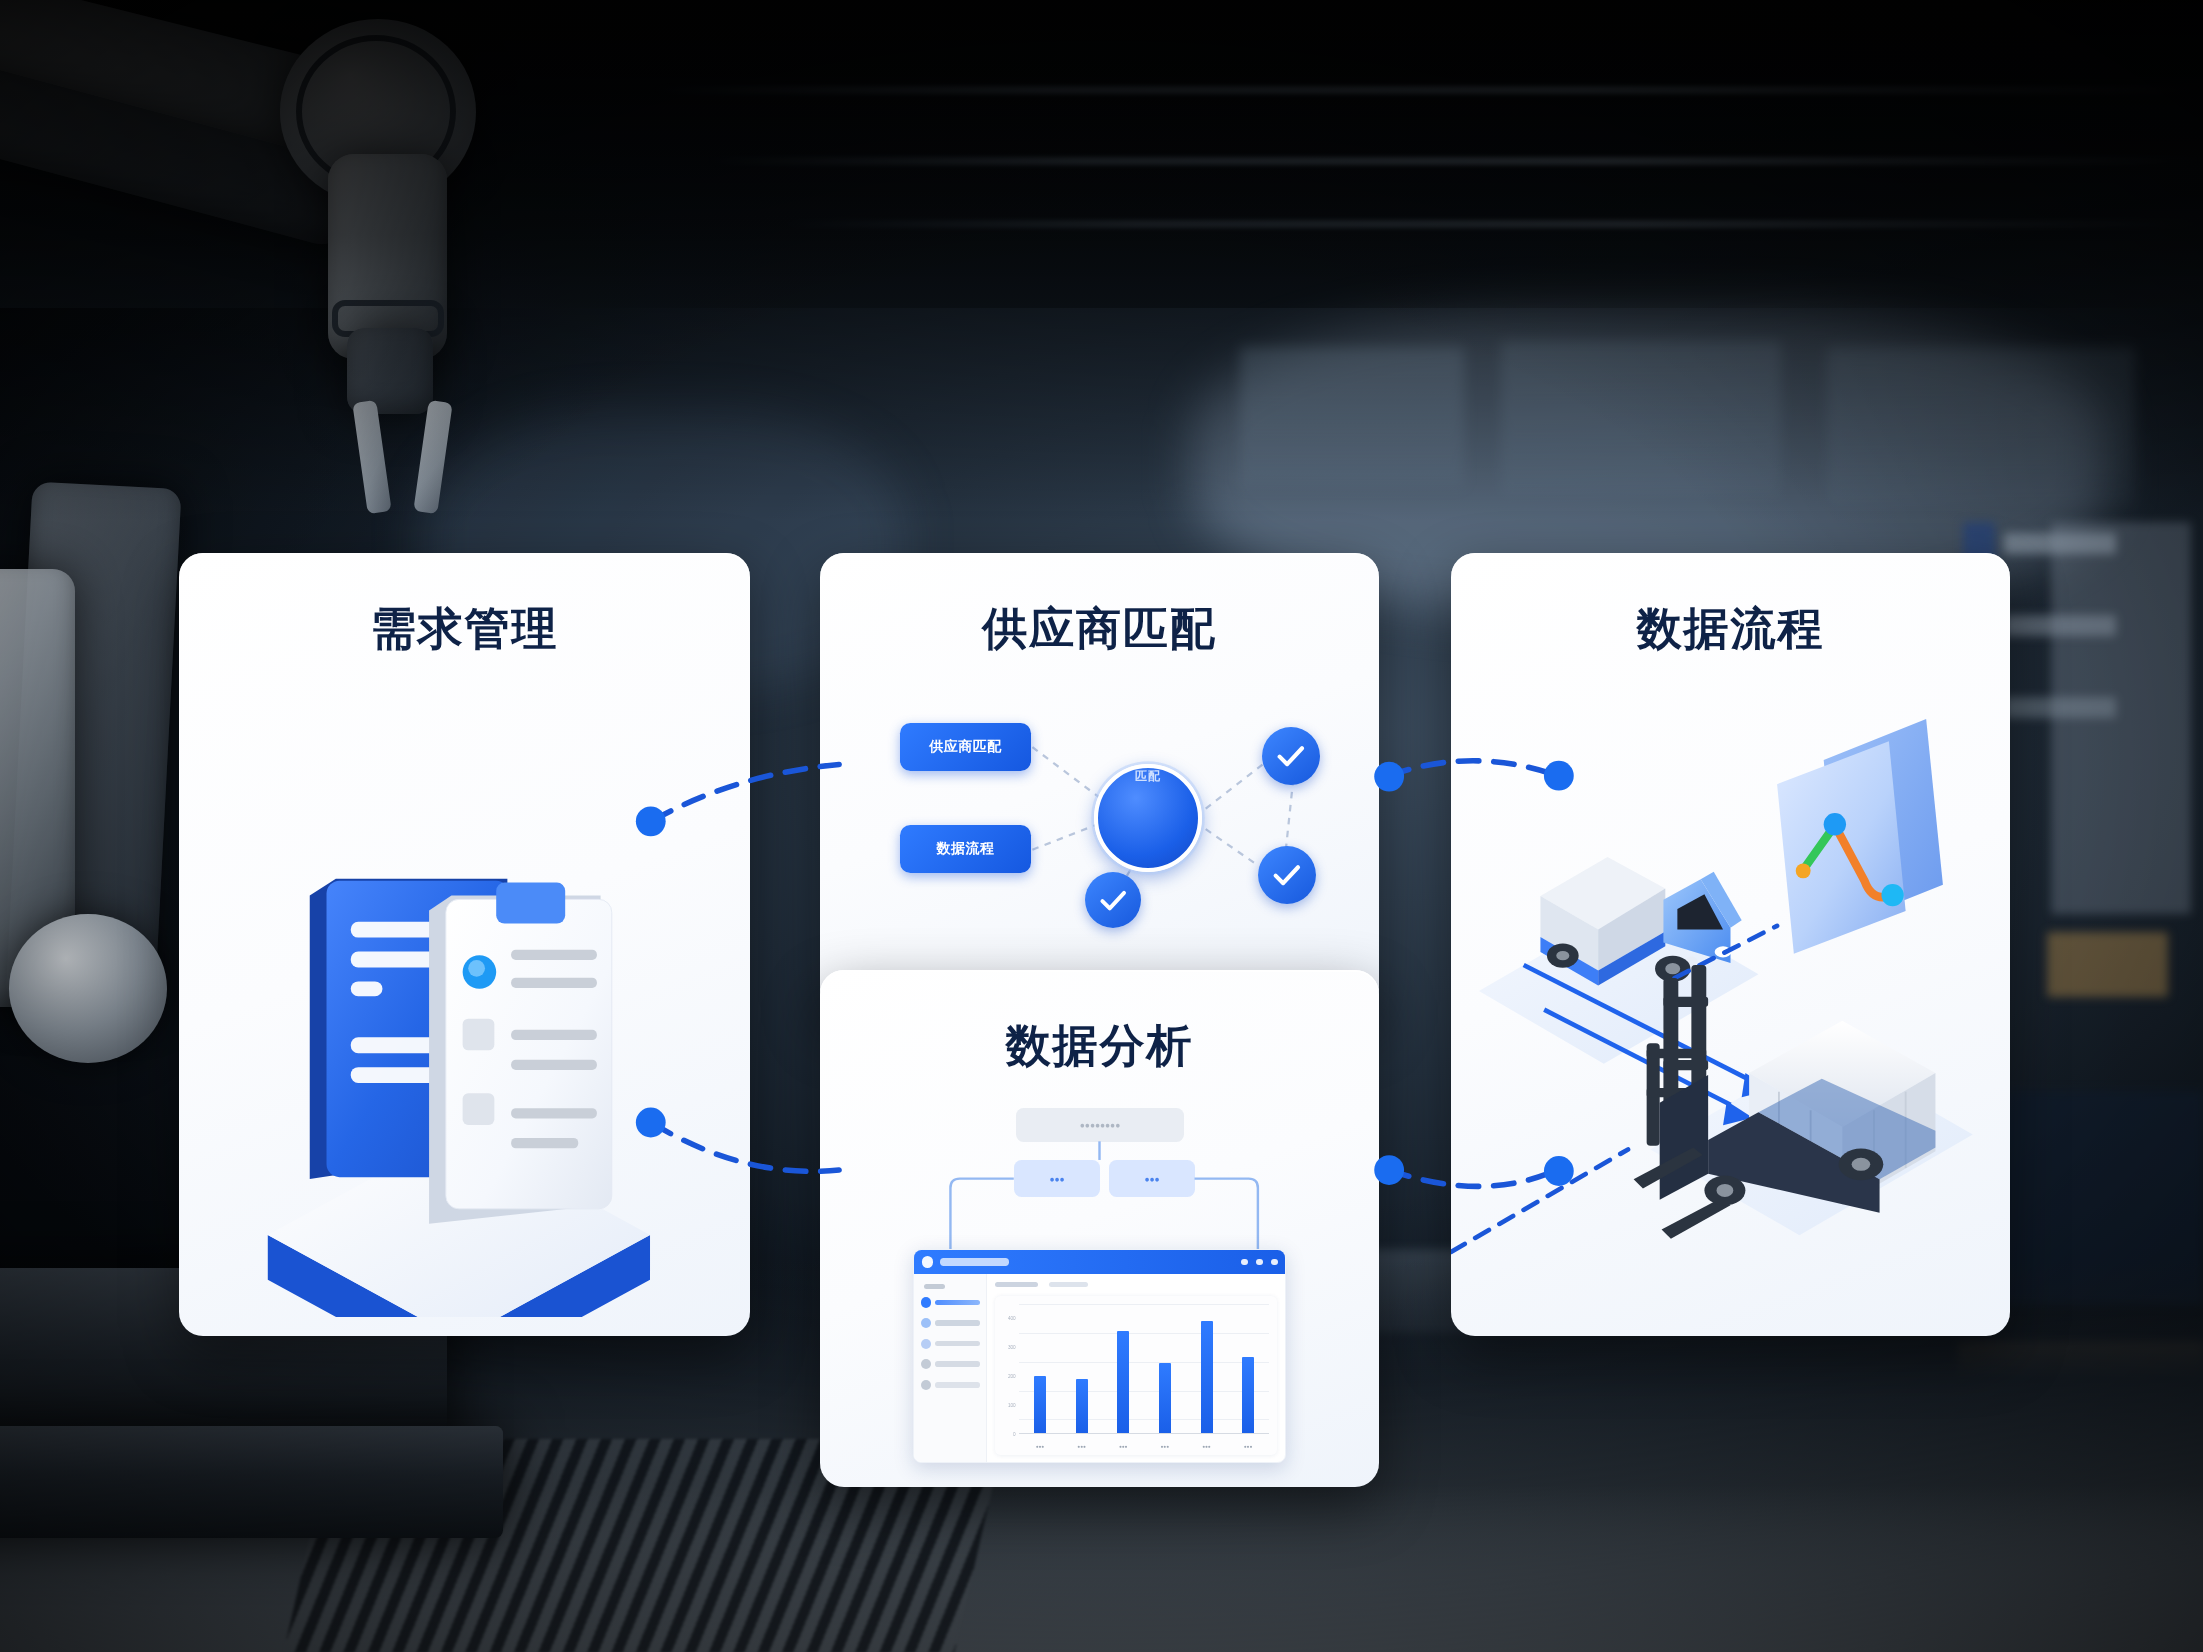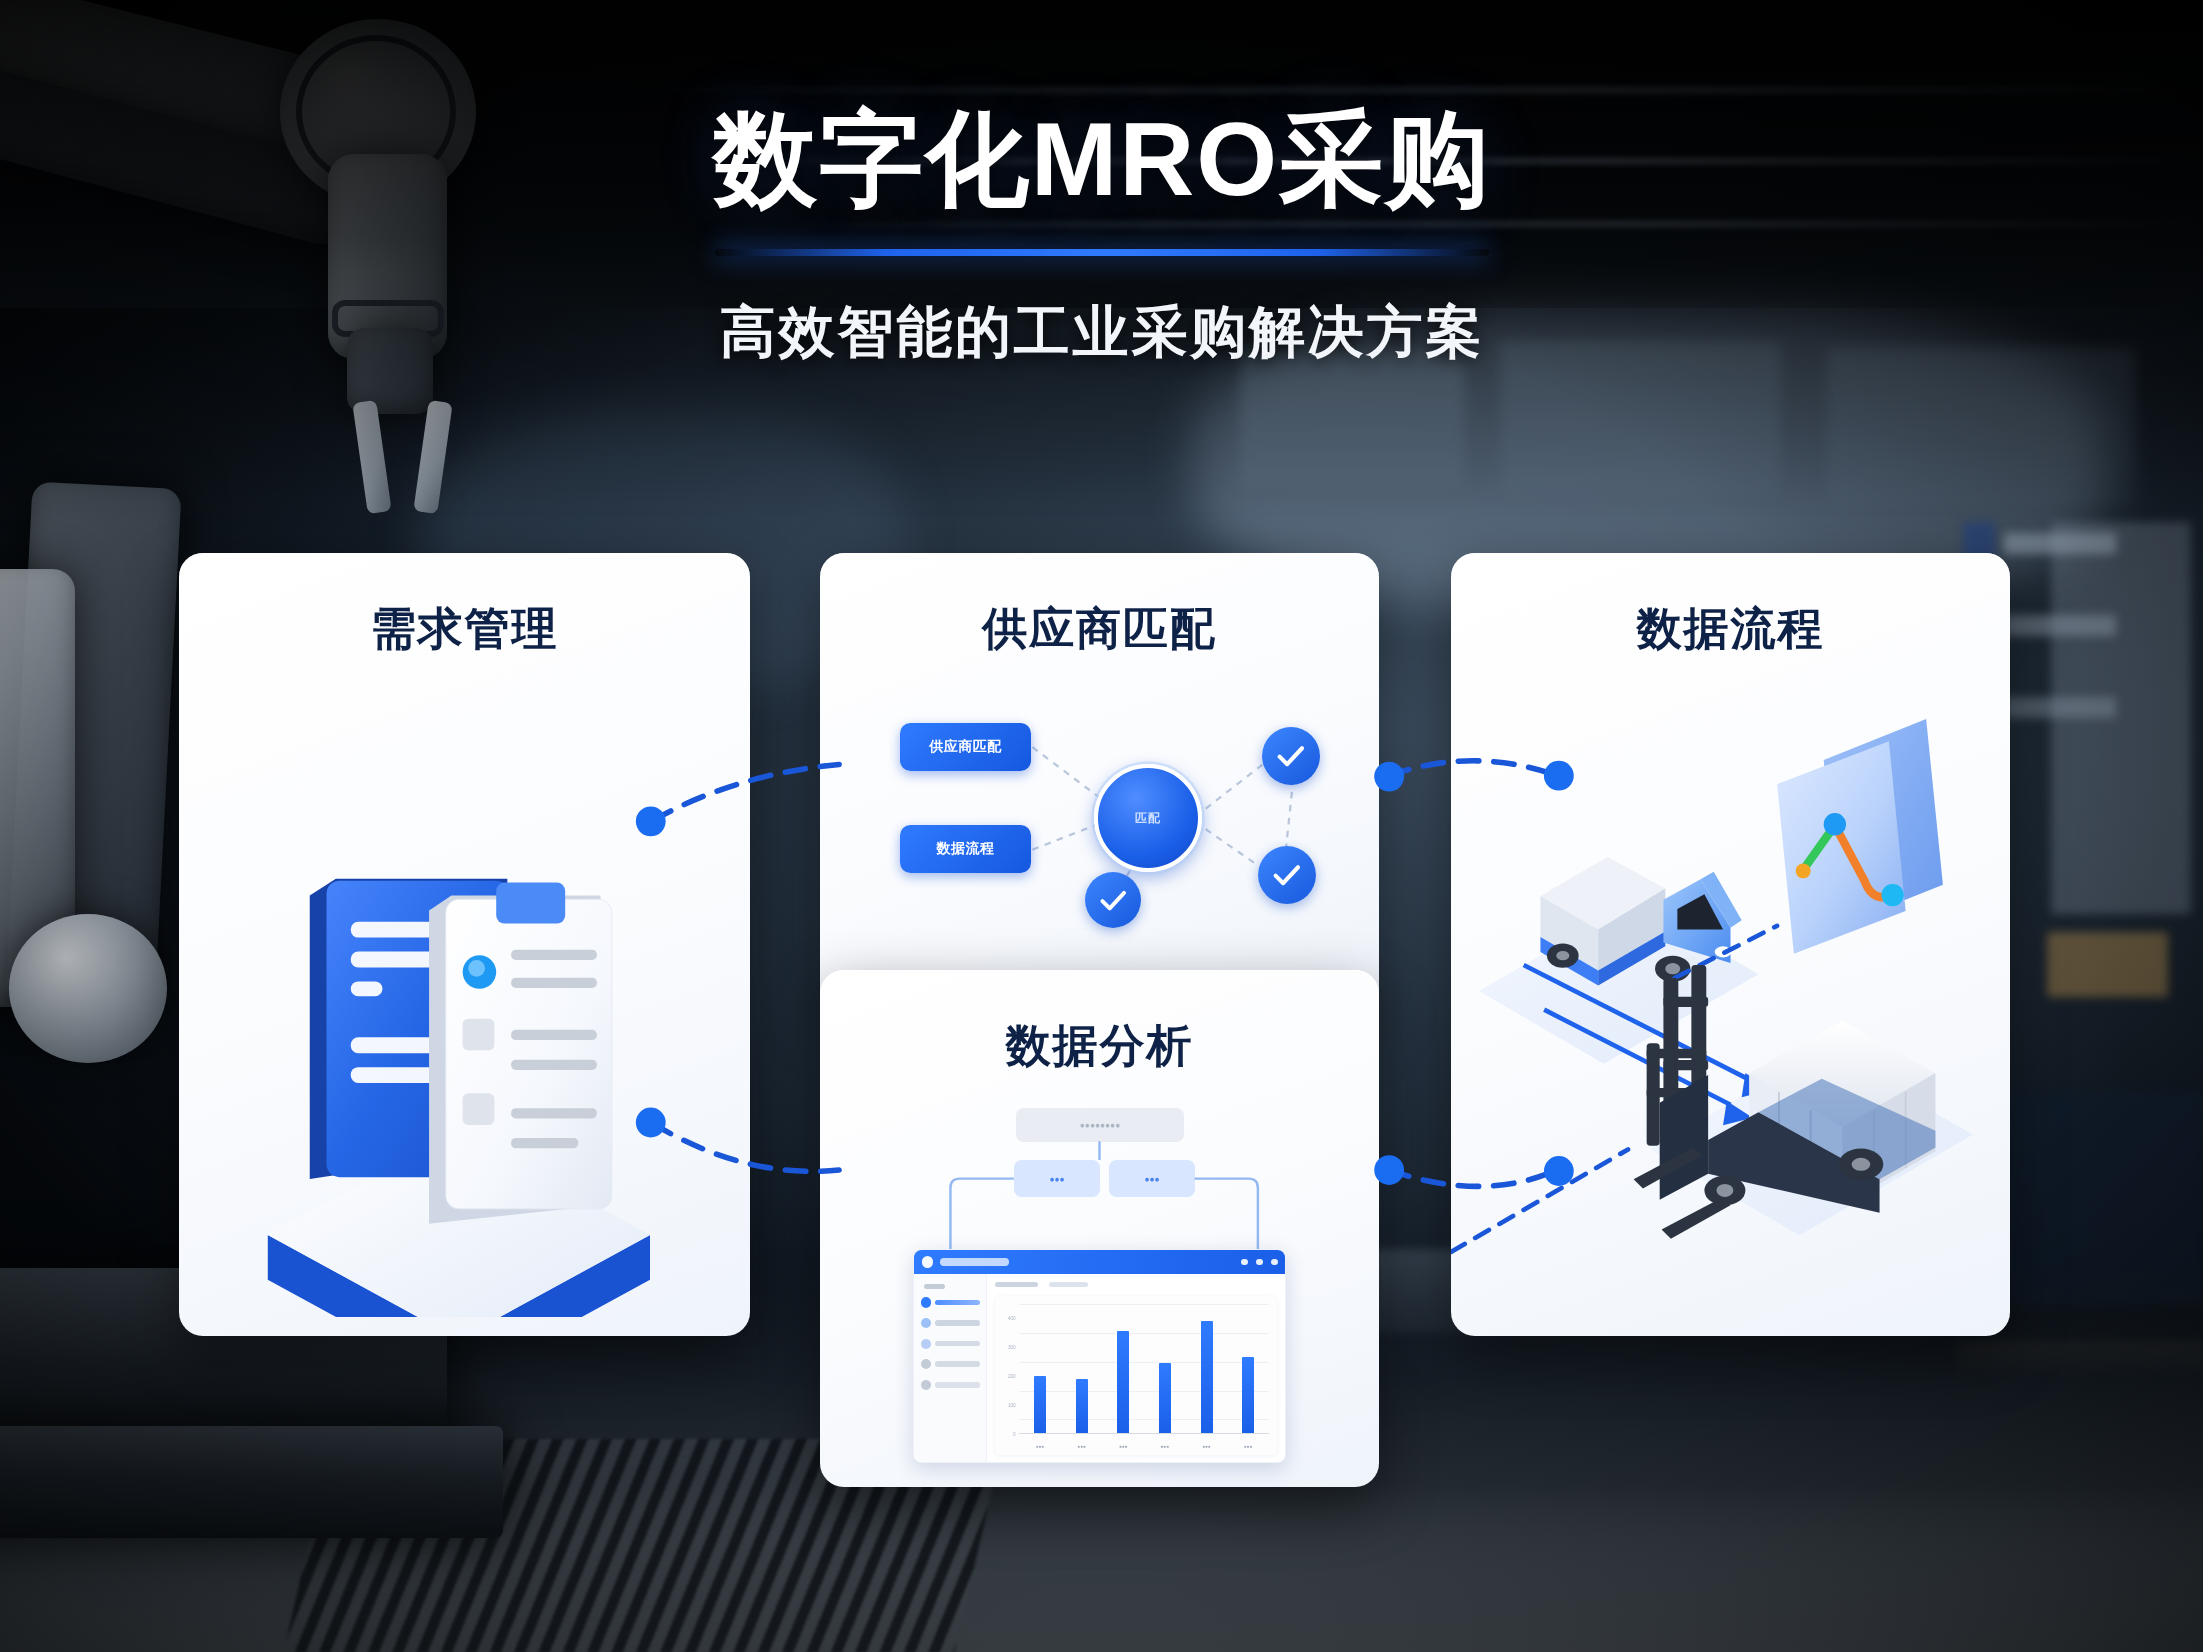--- a/index.html
+++ b/index.html
@@ -131,21 +131,21 @@
     background: linear-gradient(135deg, #2f7bff, #1558e0);
     color: #fff; font-size: 14px; font-weight: 700; border-radius: 10.3px;
     letter-spacing: 0.5px;
     box-shadow: 0 3.7px 11.2px rgba(30,90,220,.42);
   }
   .hub {
     position: absolute; border-radius: 50%;
     background: radial-gradient(circle at 38% 30%, #4f8dff, #1a5fe8 62%, #1247c4 100%);
     border: 4.7px solid #ffffff;
     box-shadow: 0 0 0 2.8px rgba(180,205,250,.5), 0 5.6px 17px rgba(25,80,200,.4);
-    display: flex; align-items: center; justify-content: center;
+    display: flex; align-items: flex-start; justify-content: center;
     color: #cfe0ff; font-size: 12px; font-weight: 700; letter-spacing: 0.9px;
     filter: blur(0.3px);
   }
   .chk {
     position: absolute; border-radius: 50%;
     background: linear-gradient(140deg, #3d86ff, #1759dd);
     box-shadow: 0 3.7px 11.2px rgba(25,80,200,.38);
     display: flex; align-items: center; justify-content: center;
   }
   .chk svg { width: 58%; height: 58%; }
@@ -250,25 +250,20 @@
       <div class="arm-seg" style="left:-37px;  top:569px; width:112px; height:438px; border-radius:22.4px; opacity:.9;"></div>
       <div class="arm-joint" style="left:9.3px;   top:914px; width:158px; height:149px;"></div>
       <div class="arm-base" style="left:-75px;  top:1268px; width:522px; height:196px;"></div>
       <div class="arm-base" style="left:-112px; top:1426px; width:615px; height:112px; border-radius:7.5px;"></div>
     </div>
 
     <div class="bg-topdark"></div>
     <div class="bg-vign"></div>
   </div>
 
-  <div class="hdr">
-    <div class="hdr-title">数字化MRO采购</div>
-    <div class="hdr-rule"></div>
-    <div class="hdr-sub">高效智能的工业采购解决方案</div>
-  </div>
 
   <svg class="connect" viewBox="0 0 2364 1773" preserveAspectRatio="none">
     <g stroke="#1a56d8" stroke-width="6" fill="none" stroke-dasharray="22 16" stroke-linecap="round">
       <path d="M700 880 Q 790 830 900 820"></path>
       <path d="M700 1205 Q 800 1265 900 1255"></path>
       <path d="M1490 832 Q 1580 800 1670 832"></path>
       <path d="M1490 1255 Q 1590 1290 1670 1255"></path>
     </g>
     <circle cx="698" cy="881" r="16" fill="#1a6cf0"></circle>
     <circle cx="698" cy="1204" r="16" fill="#1a6cf0"></circle>

